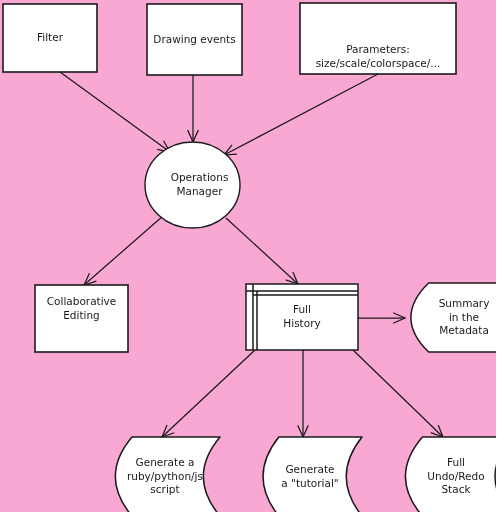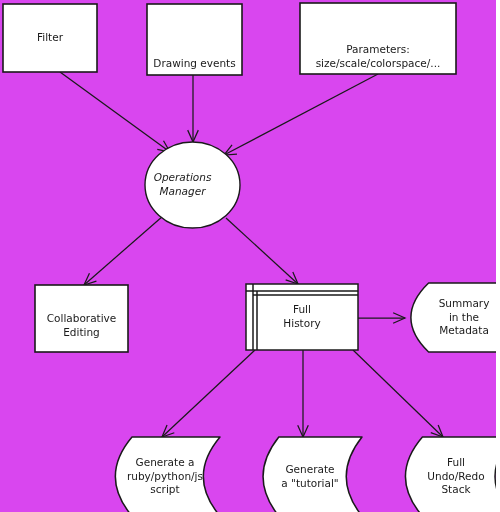--- a/index.html
+++ b/index.html
@@ -4,21 +4,21 @@
 <style>
   html, body {
     margin: 0;
     padding: 0;
     background: #ffffff;
   }
   #canvas {
     position: relative;
     width: 496px;
     height: 512px;
-    background: #d946ef;
+    background: #f9a8d4;
     overflow: hidden;
     font-family: "DejaVu Sans", "Liberation Sans", sans-serif;
   }
   #diagram-svg {
     position: absolute;
     left: 0;
     top: 0;
     width: 500px;
     height: 512px;
   }
@@ -126,26 +126,26 @@
           <path d="M 422.4 437
                   L 512 437
                   C 489.6 463.07, 489.6 489.93, 512 516
                   L 422.4 516
                   C 400 489.93, 400 463.07, 422.4 437 Z" fill="#ffffff" stroke="#1a1a1a" stroke-width="1.5" stroke-linejoin="round"></path>
         </g>
       </g>
   </svg>
   <div id="labels-layer">
       <div class="node-text" style="left: 3px; top: 4px; width: 94px; height: 68px;">Filter</div>
-      <div class="node-text" style="left: 147px; top: 4px; width: 95px; height: 71px; margin-top: 24px;">Drawing events</div>
+      <div class="node-text" style="left: 147px; top: 4px; width: 95px; height: 71px;">Drawing events</div>
       <div class="node-text" style="left: 300px; top: 21px; width: 156px; height: 71px;">Parameters:
 size/scale/colorspace/...</div>
-      <div class="node-text" style="left: 135px; top: 142px; width: 95px; height: 86px; font-style: italic;">Operations
+      <div class="node-text" style="left: 152px; top: 142px; width: 95px; height: 86px;">Operations
 Manager</div>
-      <div class="node-text" style="left: 35px; top: 292px; width: 93px; height: 67px;">Collaborative
+      <div class="node-text" style="left: 35px; top: 275px; width: 93px; height: 67px;">Collaborative
 Editing</div>
       <div class="node-text" style="left: 246px; top: 284px; width: 112px; height: 66px;">Full
 History</div>
       <div class="node-text" style="left: 405px; top: 283px; width: 118px; height: 69px;">Summary
 in the
 Metadata</div>
       <div class="node-text" style="left: 110px; top: 437px; width: 110px; height: 79px;">Generate a
 ruby/python/js
 script</div>
       <div class="node-text" style="left: 258px; top: 437px; width: 104px; height: 79px;">Generate

